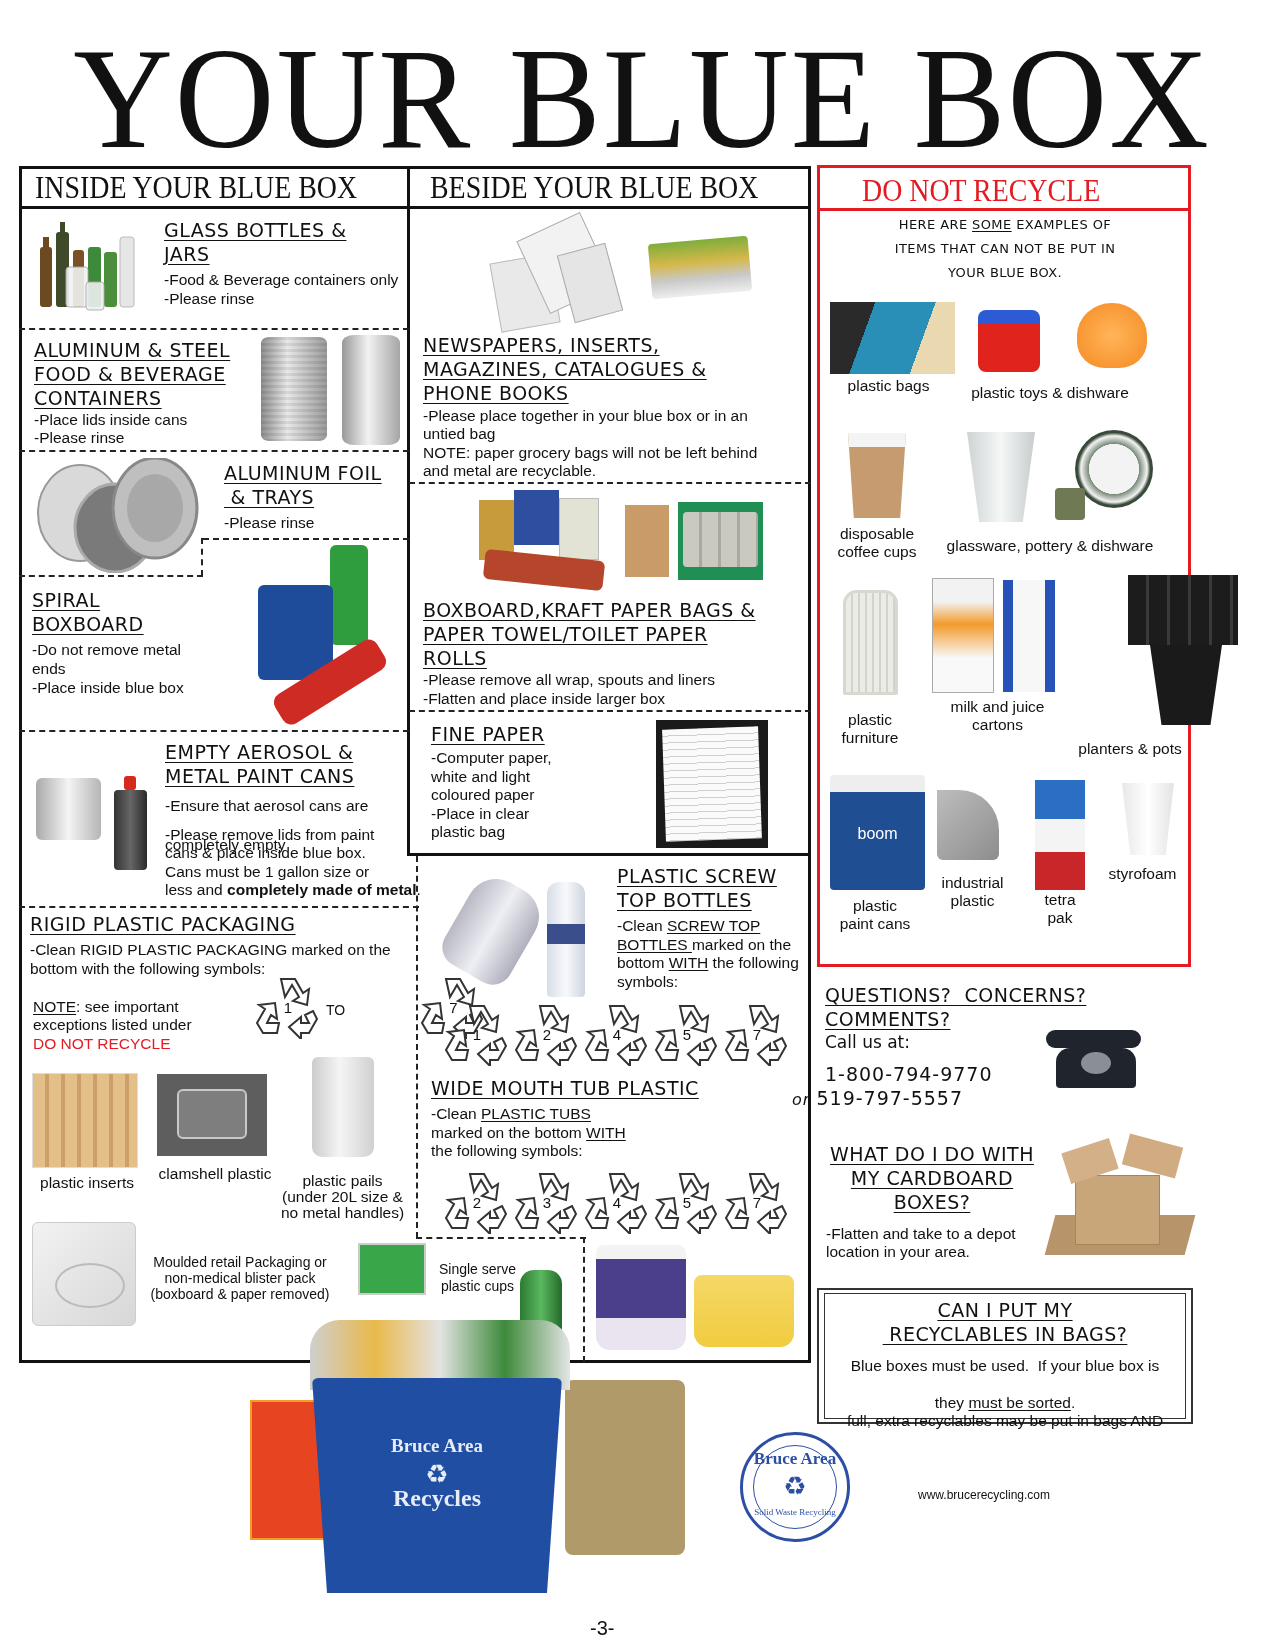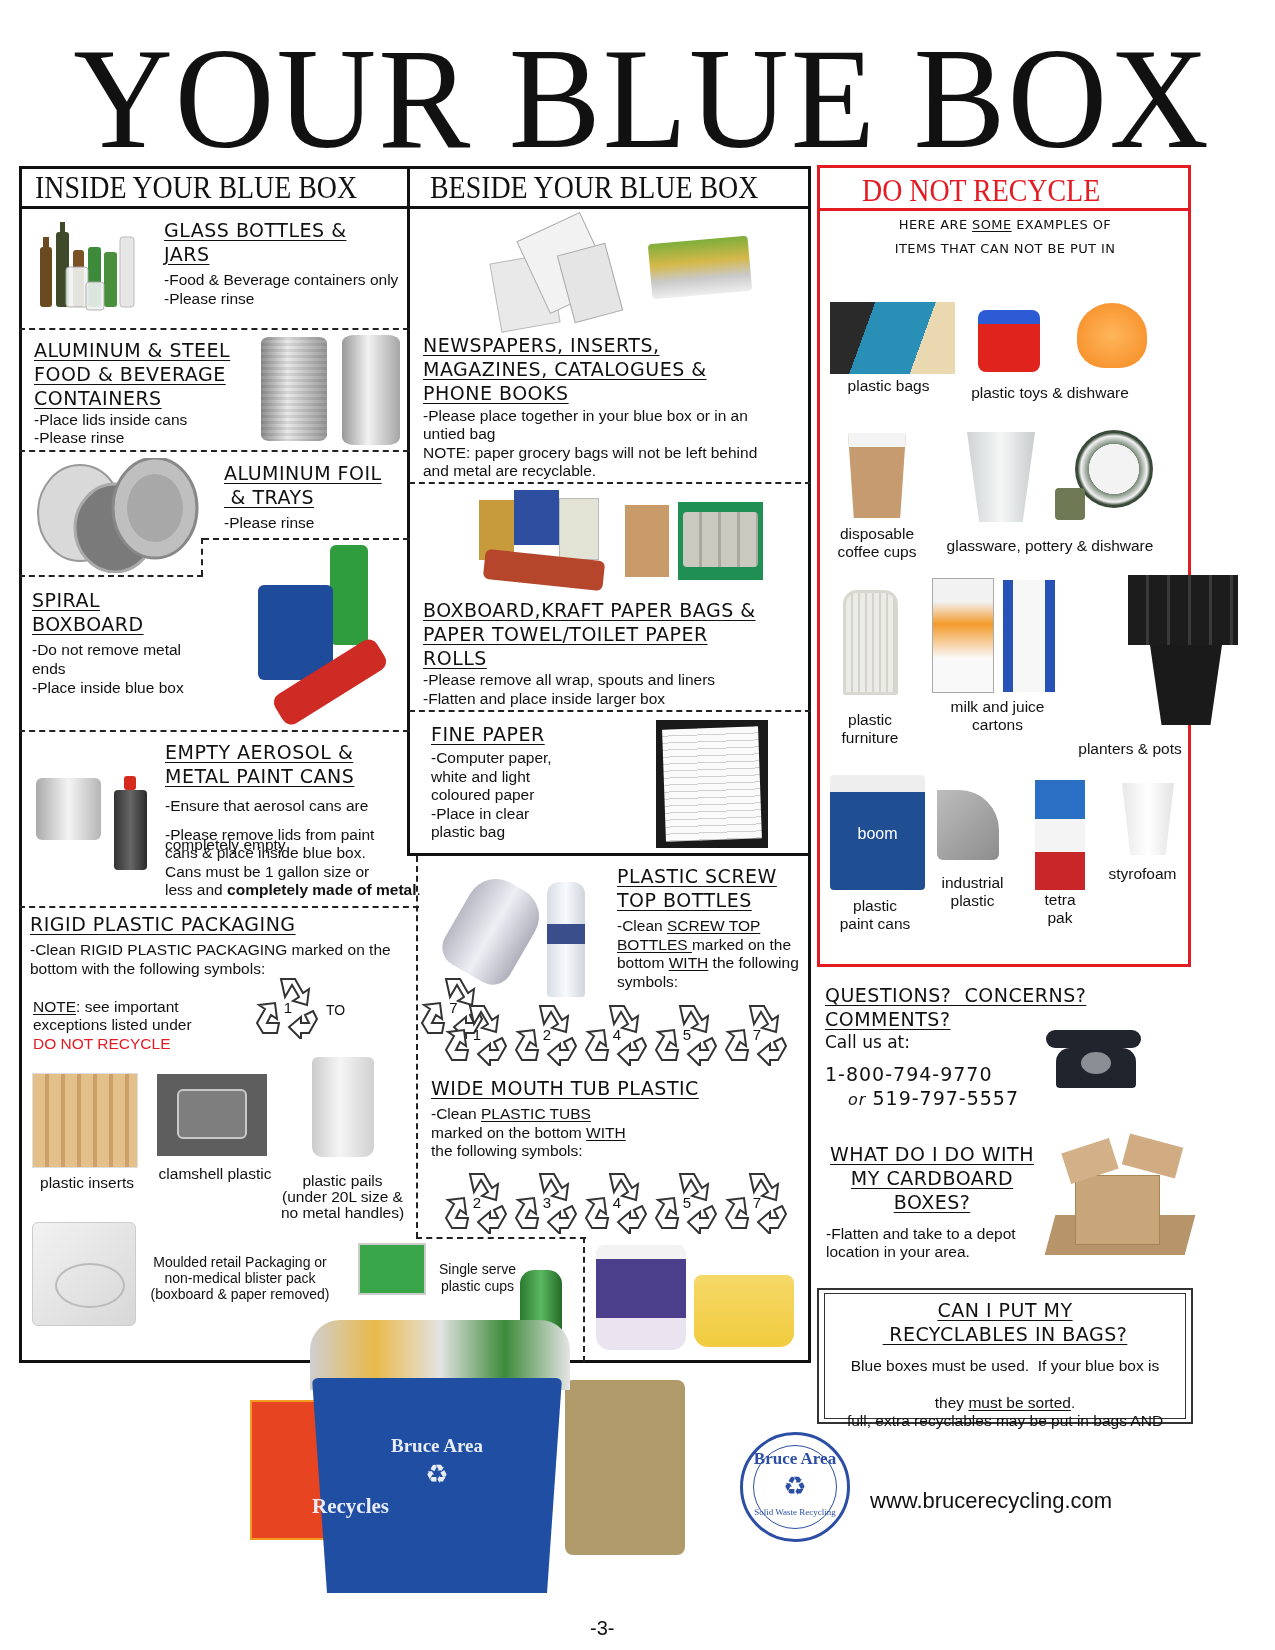--- a/index.html
+++ b/index.html
@@ -362,29 +362,30 @@
 
 <div class="abs" style="left:520px; top:1270px; width:42px; height:100px; background:linear-gradient(90deg,#2b7a31,#5bb860 50%,#236a29); border-radius:14px 14px 6px 6px;"></div>
 
 <div class="abs" style="left:250px; top:1300px; width:440px; height:300px;">
   <div class="abs" style="left:0; top:100px; width:85px; height:140px; background:#e74421; border:2px solid #f59b21;"></div>
   <div class="abs" style="left:315px; top:80px; width:120px; height:175px; background:#b19a6a; border-radius:8px;"></div>
   <div class="abs" style="left:60px; top:20px; width:260px; height:70px; background:linear-gradient(90deg,#cfcfcf,#e9b94a,#e3e3e3,#3d8a3a,#e5e5e5); border-radius:30px 30px 0 0;"></div>
   <div class="abs" style="left:62px; top:78px; width:250px; height:215px; background:#1f4ea3; border-radius:6px; clip-path:polygon(0 0,100% 0,94% 100%,6% 100%);"></div>
   <div class="abs" style="left:62px; top:135px; width:250px; text-align:center; color:#e8ecf5; font-family:'Liberation Serif',serif; font-weight:bold; font-size:19px;">Bruce Area</div>
   <div class="abs" style="left:172px; top:160px; width:30px; height:28px; color:#e8ecf5; font-size:26px; line-height:28px; text-align:center;">♻</div>
-  <div class="abs" style="left:62px; top:194px; width:250px; text-align:left; color:#e8ecf5; font-family:'Liberation Serif',serif; font-weight:bold; font-size:21px;">Recycles</div>
+  <div class="abs" style="left:62px; top:185px; width:250px; text-align:center; color:#e8ecf5; font-family:'Liberation Serif',serif; font-weight:bold; font-size:24px;">Recycles</div>
 </div>
 
 <div class="abs" style="left:590px; top:1617px; font-size:20px;">-3-</div>
 
 
 <div class="abs" style="left:820px; top:213px; width:370px; text-align:center; font-family:'DejaVu Sans',sans-serif; font-size:13px; line-height:24px; letter-spacing:0.4px;">
   <div><span style="white-space:pre;">HERE ARE </span><u>SOME</u><span style="white-space:pre;"> EXAMPLES OF</span></div>
   <div>ITEMS THAT CAN NOT BE PUT IN</div>
+  <div>YOUR BLUE BOX.</div>
 </div>
 
 <div class="abs" style="left:830px; top:302px; width:125px; height:72px; background:linear-gradient(110deg,#2a2a2a 0 30%,#2a8fb6 30% 70%,#ead9b0 70%);"></div>
 <div class="abs cap" style="left:826px; top:377px; width:125px;">plastic bags</div>
 <div class="abs" style="left:978px; top:310px; width:62px; height:62px; background:#e0241d; border-radius:8px; border-top:14px solid #2d5bd6;"></div>
 <div class="abs" style="left:1077px; top:303px; width:70px; height:65px; background:radial-gradient(ellipse at center,#ffb55a,#f58a22); border-radius:50% 50% 40% 40%;"></div>
 <div class="abs cap" style="left:955px; top:384px; width:190px;">plastic toys &amp; dishware</div>
 
 <div class="abs" style="left:848px; top:433px; width:58px; height:85px; background:#c59b6f; border-top:14px solid #f4f4f4; clip-path:polygon(0 0,100% 0,90% 100%,10% 100%);"></div>
 <div class="abs cap" style="left:822px; top:525px; width:110px;">disposable</div>
@@ -424,21 +425,21 @@
 <div class="abs cap" style="left:1015px; top:909px; width:90px;">pak</div>
 
 <div class="abs" style="left:1122px; top:783px; width:52px; height:72px; background:linear-gradient(90deg,#e8e8e8,#fff 50%,#e3e3e3); clip-path:polygon(0 0,100% 0,84% 100%,16% 100%);"></div>
 <div class="abs cap" style="left:1095px; top:865px; width:95px;">styrofoam</div>
 
 
 <div class="abs hand" style="left:825px; top:983px; white-space:pre;">QUESTIONS?  CONCERNS?</div>
 <div class="abs hand" style="left:825px; top:1007px;">COMMENTS?</div>
 <div class="abs" style="left:825px; top:1032px; font-family:'DejaVu Sans',sans-serif; font-size:17px;">Call us at:</div>
 <div class="abs" style="left:825px; top:1063px; font-family:'DejaVu Sans',sans-serif; font-size:19px; letter-spacing:1px;">1-800-794-9770</div>
-<div class="abs" style="left:848px; top:1087px; font-family:'DejaVu Sans',sans-serif; font-size:19px; letter-spacing:1px; white-space:nowrap;">
+<div class="abs" style="left:792px; top:1087px; font-family:'DejaVu Sans',sans-serif; font-size:19px; letter-spacing:1px; white-space:nowrap;">
   <i style="font-size:16px; white-space:pre;">or </i><span>519-797-5557</span>
 </div>
 <div class="abs" style="left:1046px; top:1030px; width:98px; height:60px;">
   <div class="abs" style="left:10px; top:18px; width:80px; height:40px; background:#20242c; border-radius:14px 14px 4px 4px;"></div>
   <div class="abs" style="left:0; top:0; width:95px; height:18px; background:#20242c; border-radius:12px;"></div>
   <div class="abs" style="left:35px; top:22px; width:30px; height:22px; background:#8a8f95; border-radius:50%;"></div>
 </div>
 
 
 <div class="abs hand" style="left:826px; top:1142px; width:212px; text-align:center;">WHAT DO I DO WITH</div>
@@ -465,16 +466,16 @@
 </div>
 
 
 <div class="abs" style="left:740px; top:1432px; width:110px; height:110px; border:3px solid #2c4fa5; border-radius:50%;">
   <div class="abs" style="left:10px; top:10px; width:84px; height:84px; border:1.5px solid #2c4fa5; border-radius:50%;"></div>
   <div class="abs" style="left:0; top:14px; width:104px; text-align:center; color:#2c4fa5; font-family:'Liberation Serif',serif; font-weight:bold; font-size:17px;">Bruce Area</div>
   <div class="abs" style="left:37px; top:36px; width:30px; height:30px; color:#2c4fa5; font-size:26px; line-height:30px; text-align:center;">♻</div>
   <div class="abs" style="left:0; top:72px; width:104px; text-align:center; color:#2c4fa5; font-family:'Liberation Serif',serif; font-size:9px;">Solid Waste Recycling</div>
 </div>
 
-<div class="abs" style="left:870px; top:1488px; font-size:22px;">www.brucerecycling.com</div>
+<div class="abs" style="left:918px; top:1488px; font-size:12px;">www.brucerecycling.com</div>
 
 
 
 
 </body></html>

